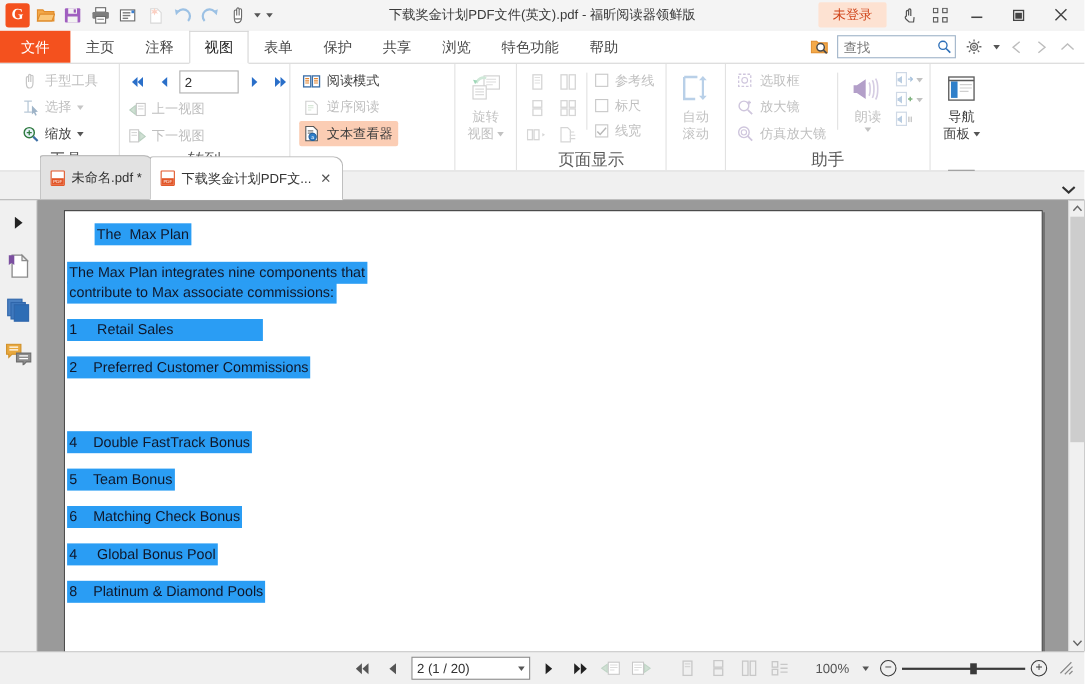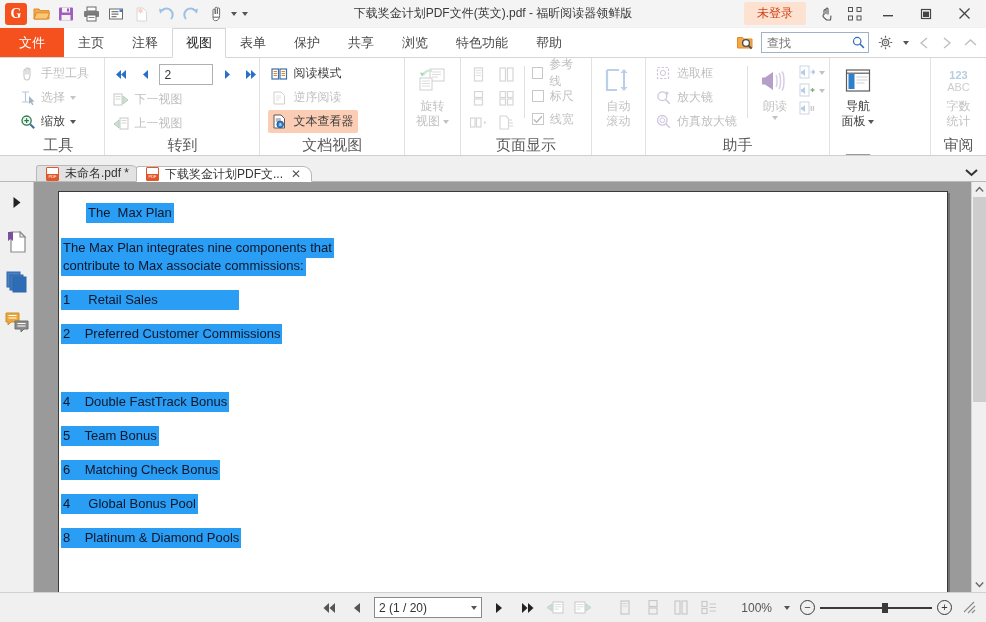--- a/index.html
+++ b/index.html
@@ -109,21 +109,21 @@
     font-family: "Liberation Sans", sans-serif;
   }
   .navbtn { width: 20px; height: 20px; display:flex;align-items:center;justify-content:center; color: #2a6fc9; }
 
   
   .doctabs {
     height: 26px; background: #f0f0f0; display: flex; align-items: flex-end;
     flex: 0 0 26px; position: relative; padding-left: 36px; border-bottom: 1px solid #b8b8b8;
   }
   .dtab {
-    height: 16px; display: flex; align-items: center; gap: 6px;
+    height: 40px; display: flex; align-items: center; gap: 6px;
     padding: 0 10px 0 9px; font-size: 12px; color: #333;
     background: #e2e2e2; border: 1px solid #b8b8b8; border-bottom: none;
     border-radius: 3px 9px 0 0; margin-right: -4px; max-width: 190px;
   }
   .dtab.active { background: #ffffff; border-bottom: 1px solid #fff; margin-bottom: -1px; z-index: 2; }
   .dtab-label { overflow: hidden; text-overflow: ellipsis; white-space: nowrap; }
   .pdf-ico {
     width: 13px; height: 14px; flex: 0 0 13px; background: #fff; border: 1px solid #e2572a;
     position: relative; border-radius: 1px;
   }
@@ -412,38 +412,38 @@
           <span class="navbtn">
             <svg width="14" height="11" viewBox="0 0 14 11">
                   <path d="M2 1v9l5-4.5z" fill="#2a6fc9"></path>
                   <path d="M7 1v9l5-4.5z" fill="#2a6fc9"></path>
                 </svg>
           </span>
         </div>
         <div class="ritem disabled">
           <span class="ricon">
             <svg width="16" height="14" viewBox="0 0 16 14">
+              <rect x="7" y="1" width="8" height="11" fill="#fff" stroke="#c8c8c8"></rect>
+              <rect x="8.5" y="3" width="5" height="1" fill="#d6d6d6"></rect>
+                  <rect x="8.5" y="5.5" width="5" height="1" fill="#d6d6d6"></rect>
+              <path d="M6 3v8L1 7z" fill="#cfe0d3" stroke="#b9cfc0"></path>
+            </svg>
+          </span>
+          <span>上一视图</span>
+        </div>
+        <div class="ritem disabled">
+          <span class="ricon">
+            <svg width="16" height="14" viewBox="0 0 16 14">
               <rect x="1" y="1" width="8" height="11" fill="#fff" stroke="#c8c8c8"></rect>
               <rect x="2.5" y="3" width="5" height="1" fill="#d6d6d6"></rect>
                   <rect x="2.5" y="5.5" width="5" height="1" fill="#d6d6d6"></rect>
               <path d="M10 3v8l5-4z" fill="#cfe0d3" stroke="#b9cfc0"></path>
             </svg>
           </span>
           <span>下一视图</span>
-        </div>
-        <div class="ritem disabled">
-          <span class="ricon">
-            <svg width="16" height="14" viewBox="0 0 16 14">
-              <rect x="7" y="1" width="8" height="11" fill="#fff" stroke="#c8c8c8"></rect>
-              <rect x="8.5" y="3" width="5" height="1" fill="#d6d6d6"></rect>
-                  <rect x="8.5" y="5.5" width="5" height="1" fill="#d6d6d6"></rect>
-              <path d="M6 3v8L1 7z" fill="#cfe0d3" stroke="#b9cfc0"></path>
-            </svg>
-          </span>
-          <span>上一视图</span>
         </div>
       </div>
         </div>
       <div class="rgroup-label">转到</div>
     </div>
 
     <div class="rgroup" style="width:150px;">
       <div class="rgroup-body" style="padding-left:8px;">
           <div class="col">
         <div class="ritem">
@@ -471,21 +471,20 @@
               <path d="M2 1h7l3.5 3.5V14H2z" fill="#fff" stroke="#5a5a5a"></path>
               <path d="M3.8 5h5M3.8 7h5" stroke="#7a7a7a" stroke-width="1"></path>
               <circle cx="8.2" cy="10.4" r="3.3" fill="#2f7fc9" stroke="#1f5f9f"></circle>
               <text x="8.2" y="12.4" font-size="4.6" fill="#fff" text-anchor="middle" font-family="sans-serif">a</text>
             </svg>
           </span>
           <span>文本查看器</span>
         </div>
       </div>
         </div>
-      <div class="rgroup-label">文档视图</div>
     </div>
 
     <div class="rgroup" style="width:56px;">
       <div class="rgroup-body" style="justify-content:center;">
         <div class="bigbtn disabled">
           <span class="bigicon">
             <svg width="30" height="28" viewBox="0 0 30 28">
               <rect x="13" y="2" width="14" height="12" fill="#fff" stroke="#cfcfcf"></rect>
               <path d="M15 5h9M15 7.5h9M15 10h6" stroke="#dcdcdc" stroke-width="1"></path>
               <rect x="3" y="11" width="12" height="12" fill="#fff" stroke="#cfcfcf"></rect>
@@ -696,33 +695,20 @@
           <span>状态</span>
           <span style="display:flex;align-items:center;gap:3px;">
             <span>栏</span>
             <span class="tri-down"></span>
           </span>
         </div>
       </div>
       <div class="rgroup-label">视图设置</div>
     </div>
 
-    <div class="rgroup" style="width:56px;">
-      <div class="rgroup-body" style="justify-content:center;">
-        <div class="bigbtn disabled">
-          <span class="bigicon" style="flex-direction:column;font-size:11px;line-height:12px;">
-            <span style="color:#b9cde2;font-weight:bold;">123</span>
-            <span style="color:#cdcdcd;">ABC</span>
-          </span>
-          <span>字数</span>
-          <span>统计</span>
-        </div>
-      </div>
-      <div class="rgroup-label">审阅</div>
-    </div>
 
   </div>
 
   <div class="doctabs">
     <div class="dtab">
       <span class="pdf-ico"></span>
       <span class="dtab-label">未命名.pdf *</span>
     </div>
     <div class="dtab active">
       <span class="pdf-ico"></span>

